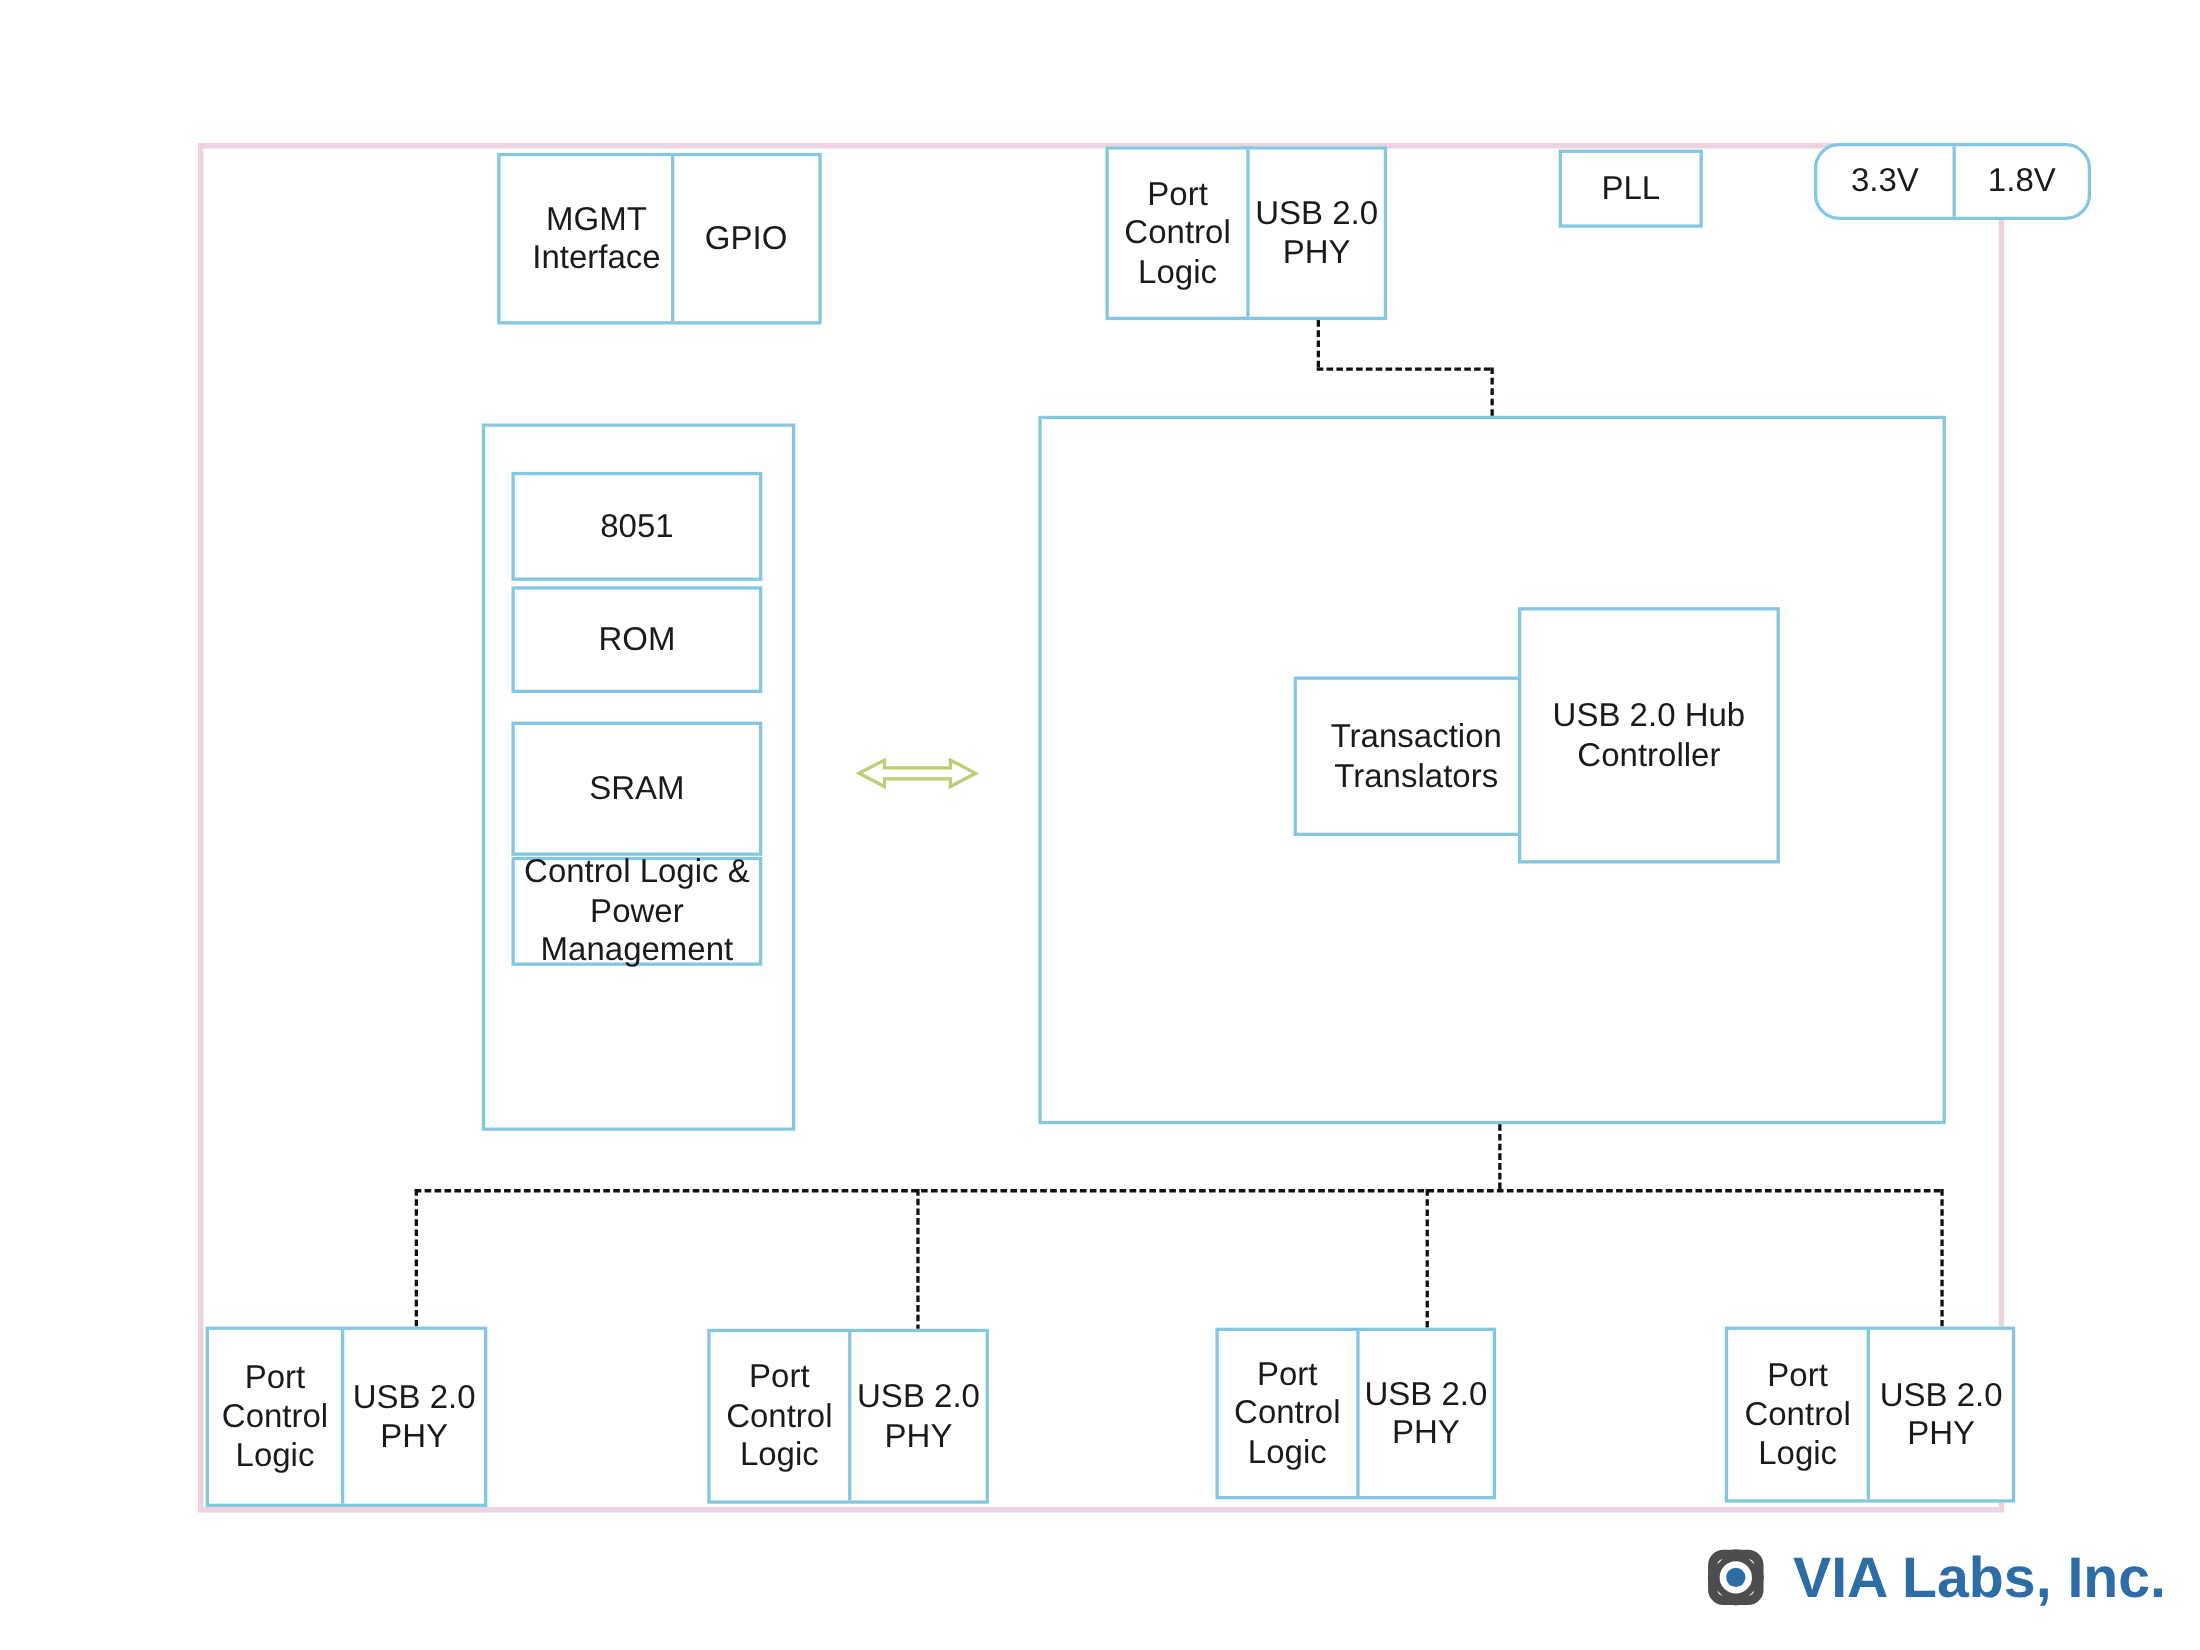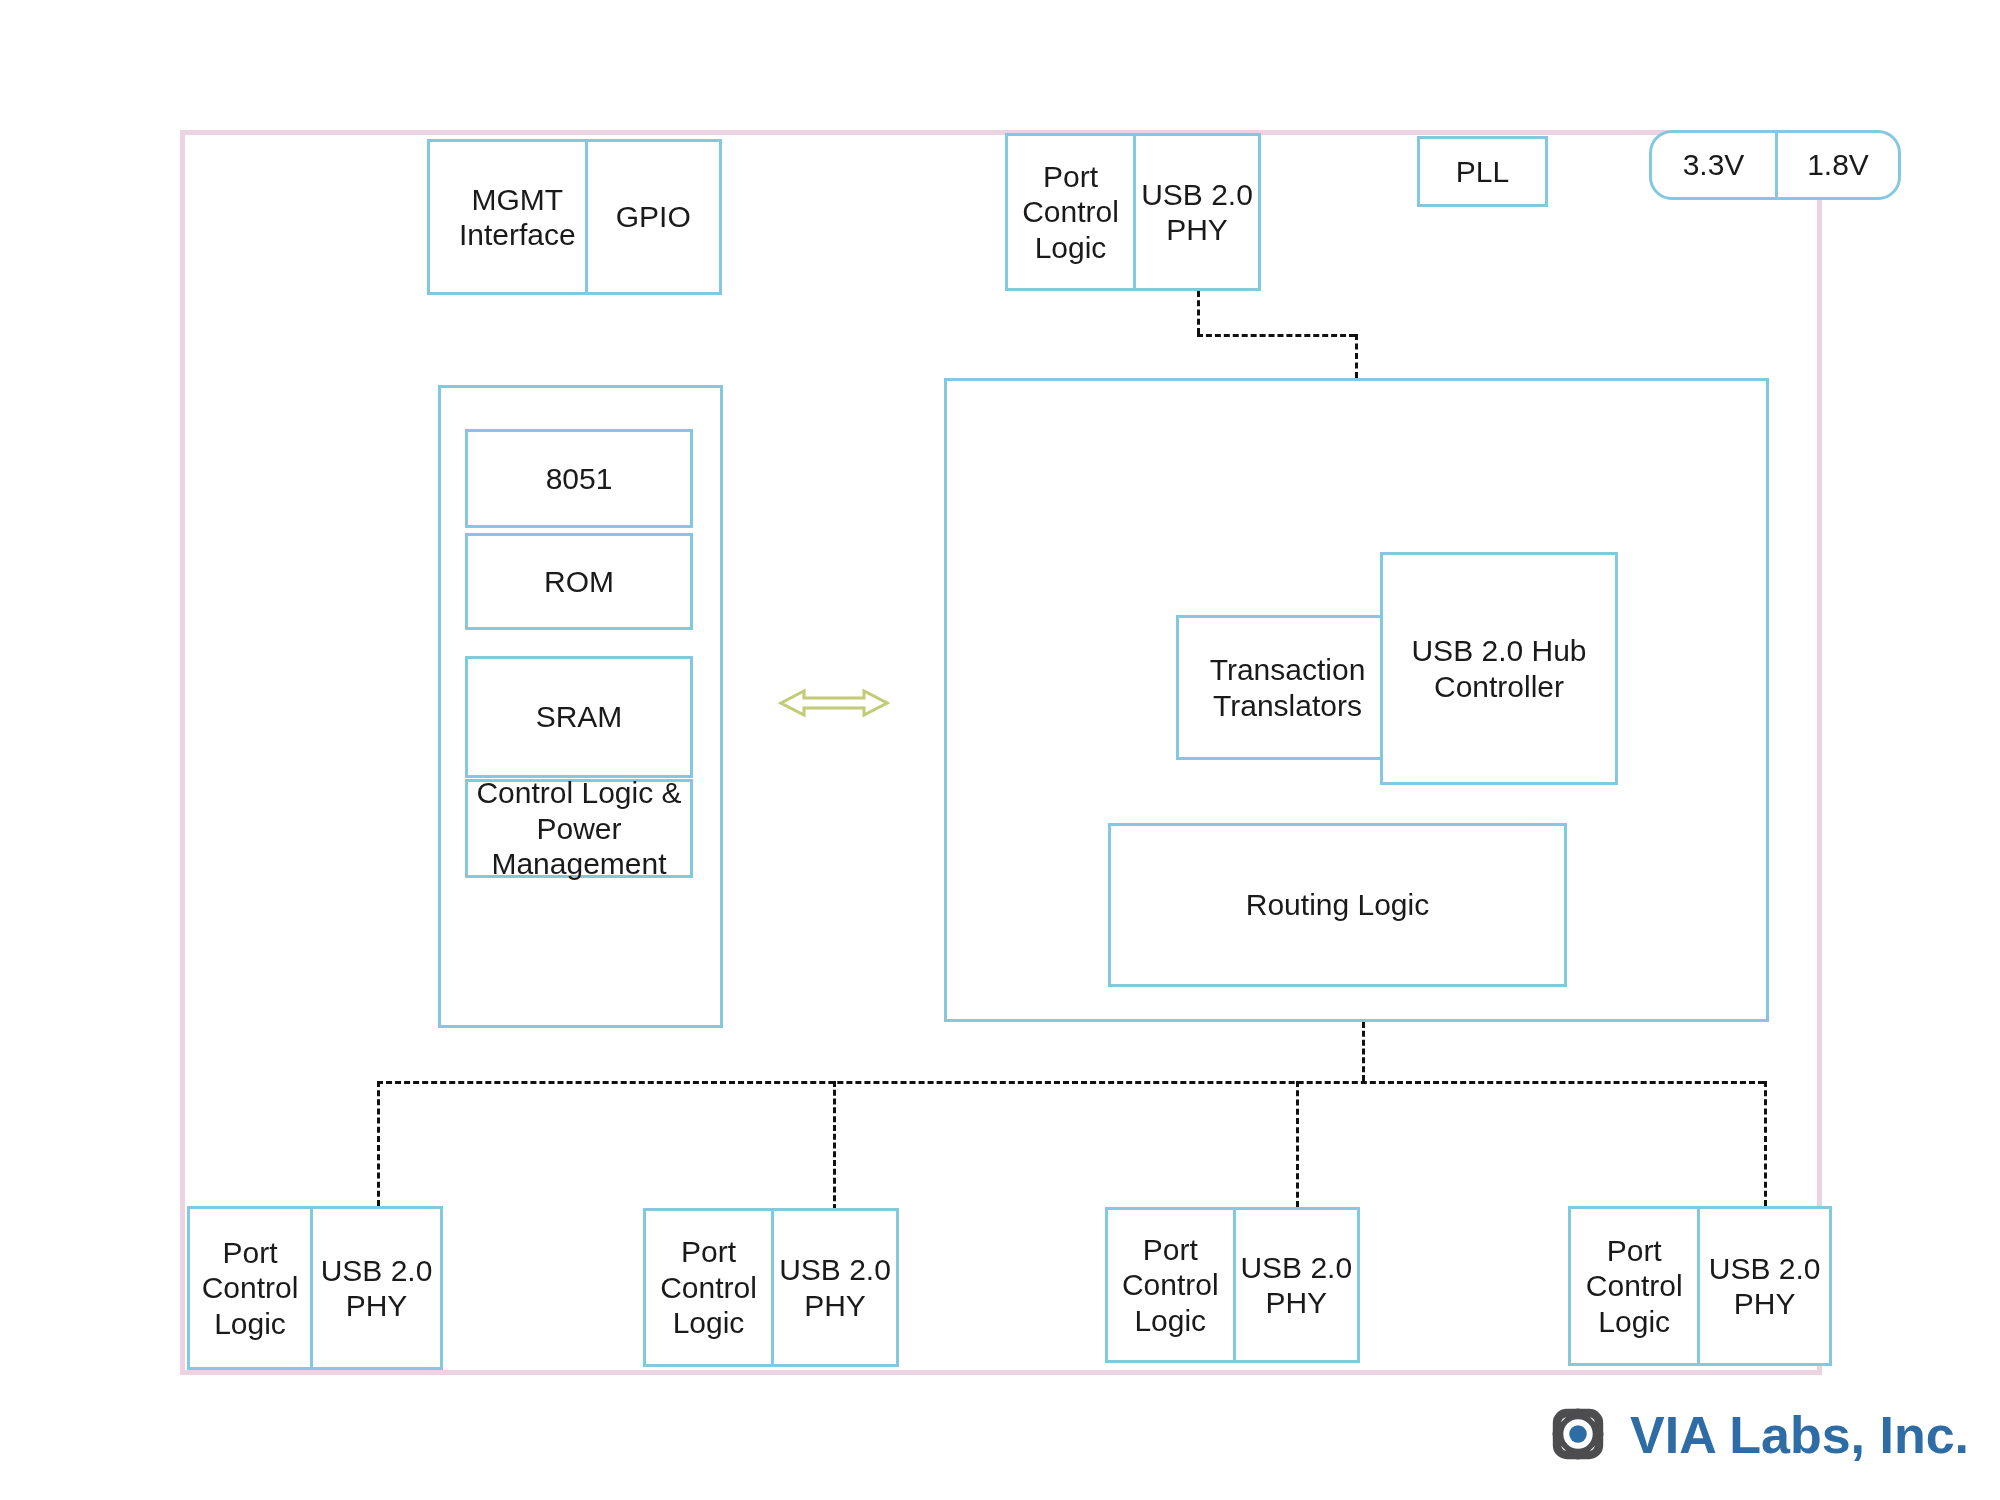--- a/index.html
+++ b/index.html
@@ -34,21 +34,21 @@
     display:flex;align-items:center;justify-content:flex-start;white-space:nowrap;
   }
 </style>
 </head>
 <body>
 
 <div id="canvas">
 
   <div class="outer-frame"></div>
 
-  <div class="box split" style="left:427px;top:139px;width:295px;height:156px;padding-left:20px;">
+  <div class="box split" style="left:452px;top:139px;width:295px;height:156px;padding-left:20px;">
     <div class="cell" style="width:50%;">
       <span>MGMT Interface</span>
     </div>
     <div class="cell right" style="width:50%;">
       <span>GPIO</span>
     </div>
   </div>
 
   <div class="box split" style="left:1005px;top:133px;width:256px;height:158px;">
     <div class="cell" style="width:50%;">
@@ -90,23 +90,20 @@
       <polygon points="3,16 26,4 26,11 86,11 86,4 109,16 86,28 86,21 26,21 26,28" fill="none" stroke="#c2cb75" stroke-width="3" stroke-linejoin="miter"></polygon>
     </svg>
   </div>
 
   <div class="box container-box" style="left:944px;top:378px;width:825px;height:644px;"></div>
   <div class="box" style="left:1137px;top:615px;width:223px;height:145px;margin-left:39px;">
     <span>Transaction Translators</span>
   </div>
   <div class="box" style="left:1380px;top:552px;width:238px;height:233px;">
     <span>USB 2.0 Hub Controller</span>
-  </div>
-  <div class="box" style="left:1108px;top:823px;width:459px;height:164px;">
-    <span>Routing Logic</span>
   </div>
 
   <div class="vdash" style="left:1197px;top:291px;height:43px;"></div>
   <div class="hdash" style="left:1197px;top:334px;width:158px;"></div>
   <div class="vdash" style="left:1355px;top:334px;height:44px;"></div>
 
   <div class="vdash" style="left:1362px;top:1022px;height:59px;"></div>
   <div class="hdash" style="left:377px;top:1081px;width:1387px;"></div>
   <div class="vdash" style="left:377px;top:1081px;height:125px;"></div>
   <div class="vdash" style="left:833px;top:1081px;height:129px;"></div>

